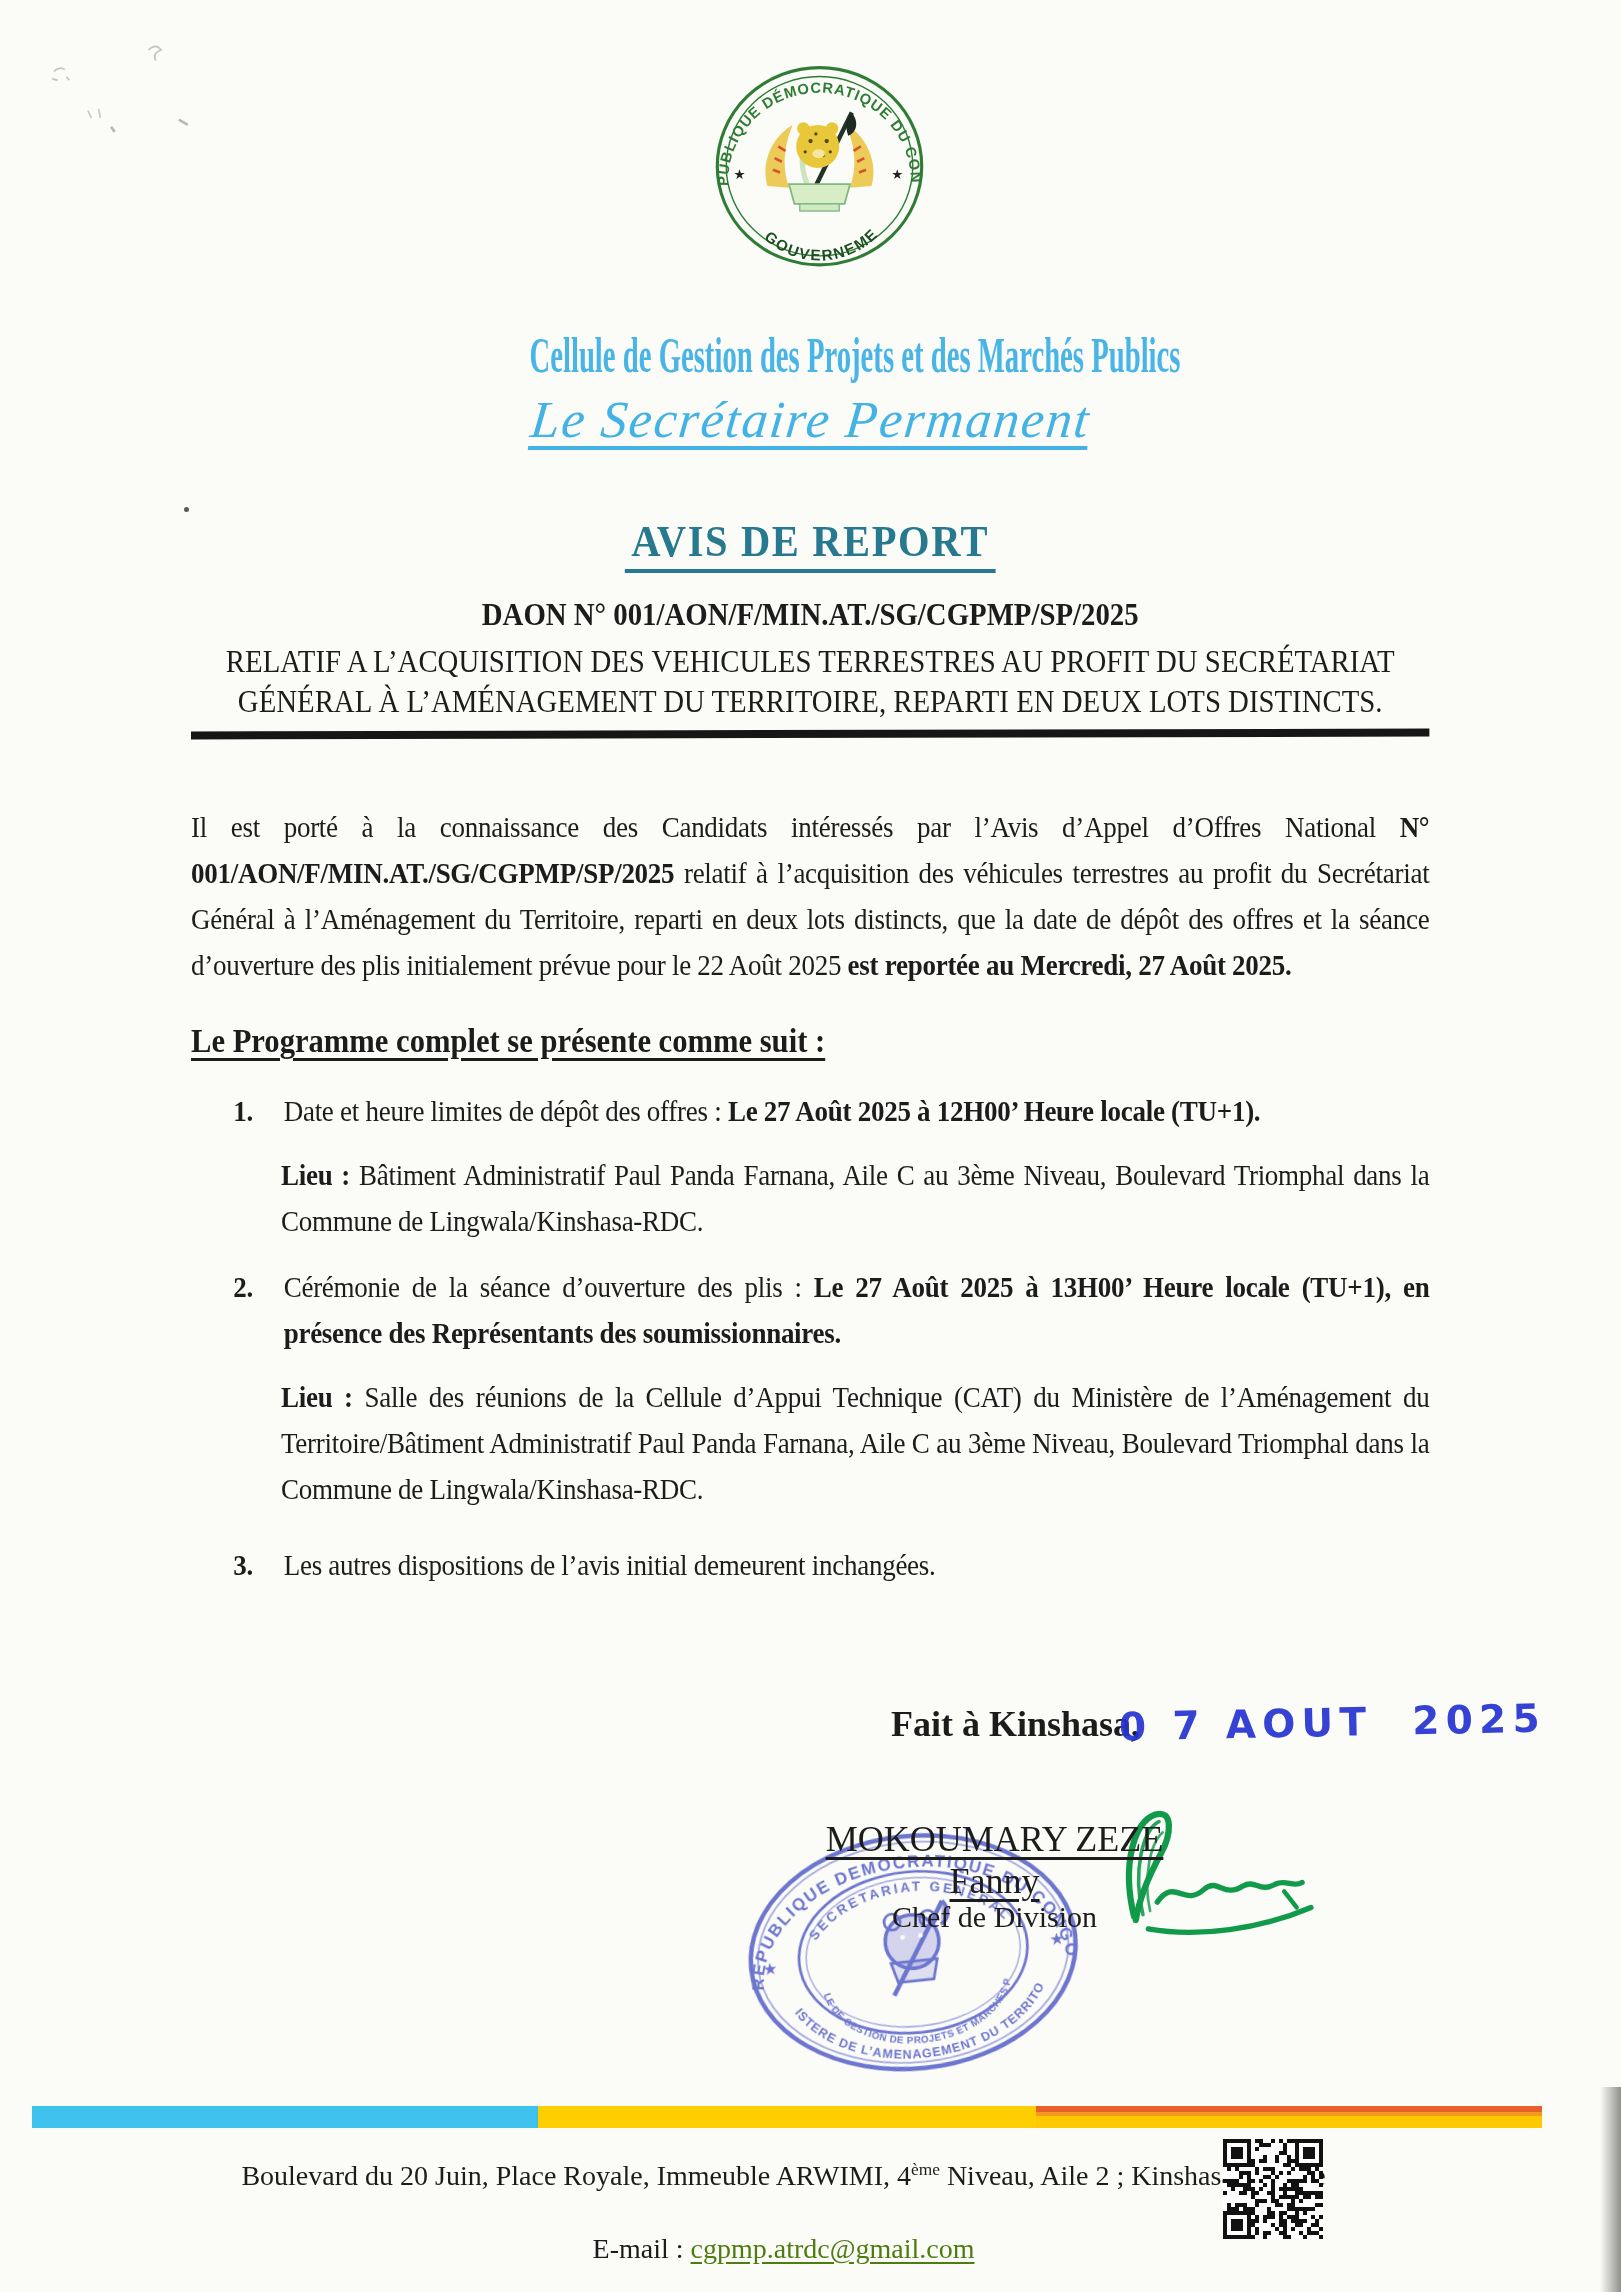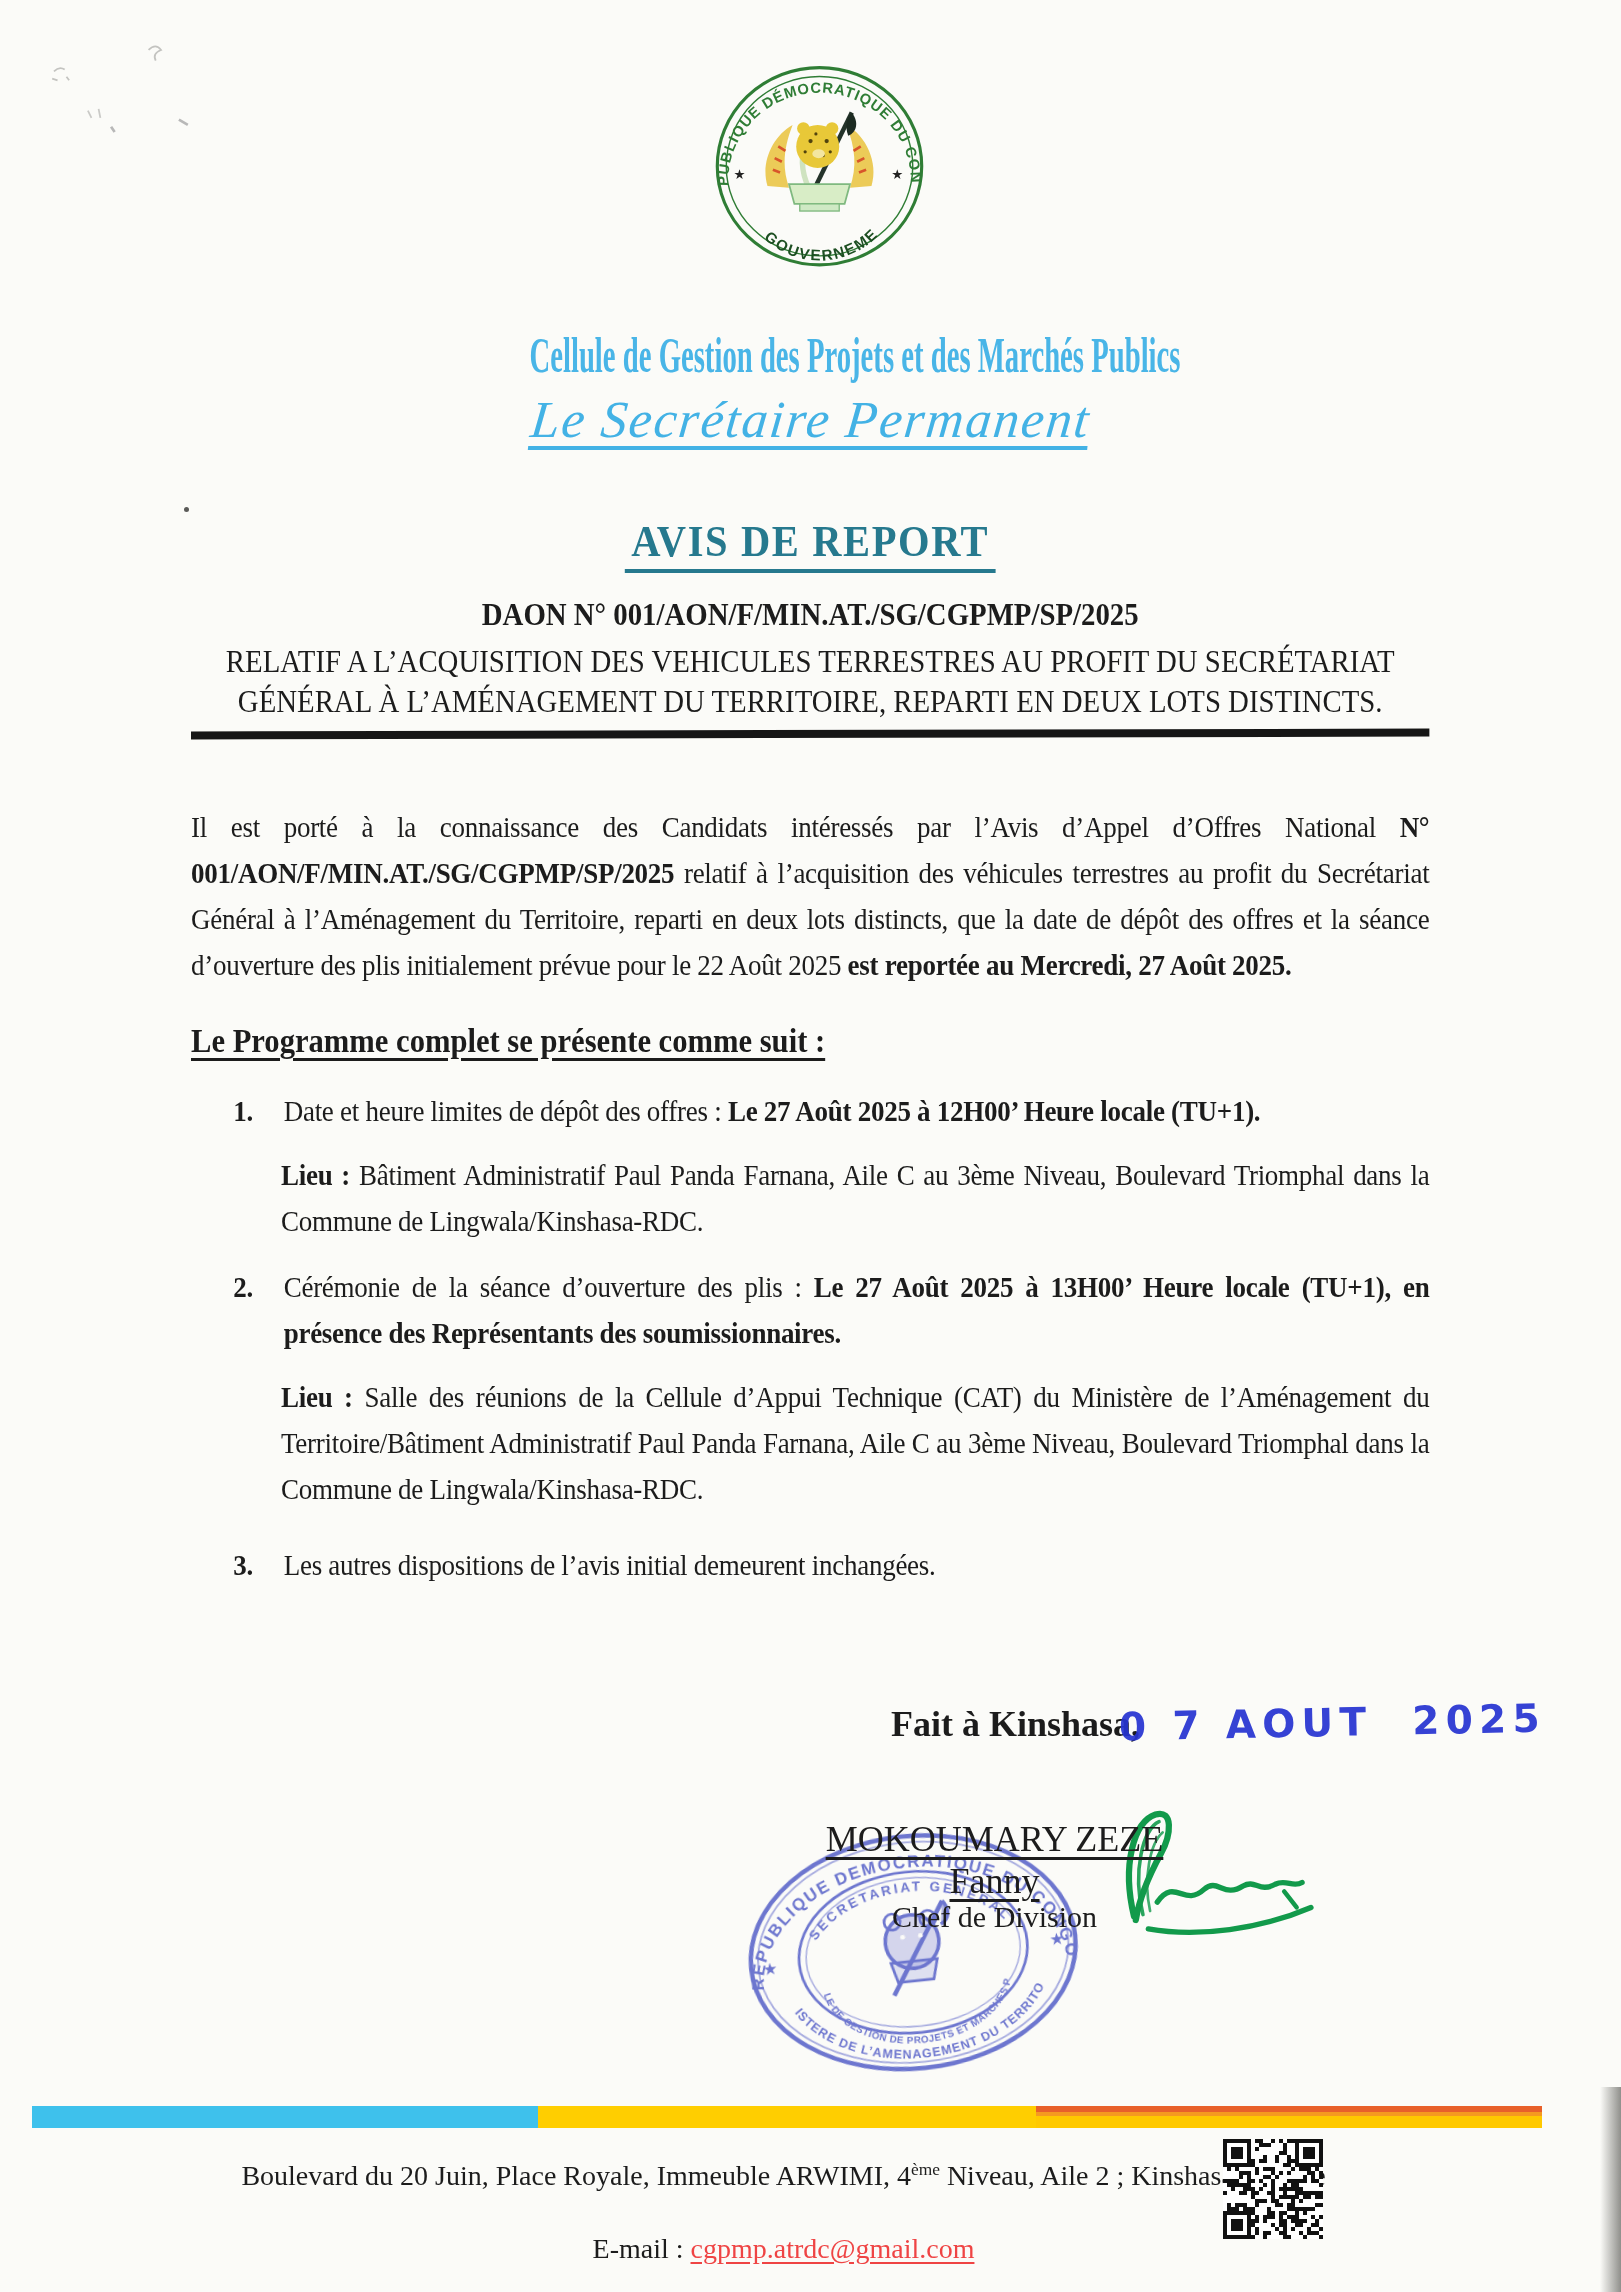--- a/index.html
+++ b/index.html
@@ -59,21 +59,21 @@
   .ink-stamp{position:absolute;left:736px;top:1827px;mix-blend-mode:multiply;}
   .signature{position:absolute;left:1109px;top:1802px;}
 
   
   .band{position:absolute;left:32px;top:2106px;width:1510px;height:22.4px;display:flex;}
   .band .seg1{width:33.5%;background:#3ec1ec;}
   .band .seg2{width:33%;background:#ffce00;}
   .band .seg3{width:33.5%;background:linear-gradient(180deg,#e8602a 0 28%,#f59a20 28% 45%,#ffc900 45% 100%);}
   .footer-text{position:absolute;left:161px;width:1245px;text-align:center;font-size:28px;line-height:34px;}
   .ft1{top:2153px;} .ft2{top:2192px;} .ft3{top:2232px;}
-  .email-link{color:#ef4444;text-decoration:underline;text-underline-offset:3.6px;}
+  .email-link{color:#4d7c0f;text-decoration:underline;text-underline-offset:3.6px;}
   sup{font-size:.62em;}
   .qr{position:absolute;left:1223px;top:2139px;width:100px;height:100px;}
 </style>
 </head>
 <body>
 
 <div class="page">
 
   <svg class="pencil-marks" width="233" height="116" viewBox="0 0 260 130">
     <path d="M148,28 q8,-8 14,0 q-10,4 -6,12" stroke="#8d8d8a" stroke-width="2" fill="none"></path>

